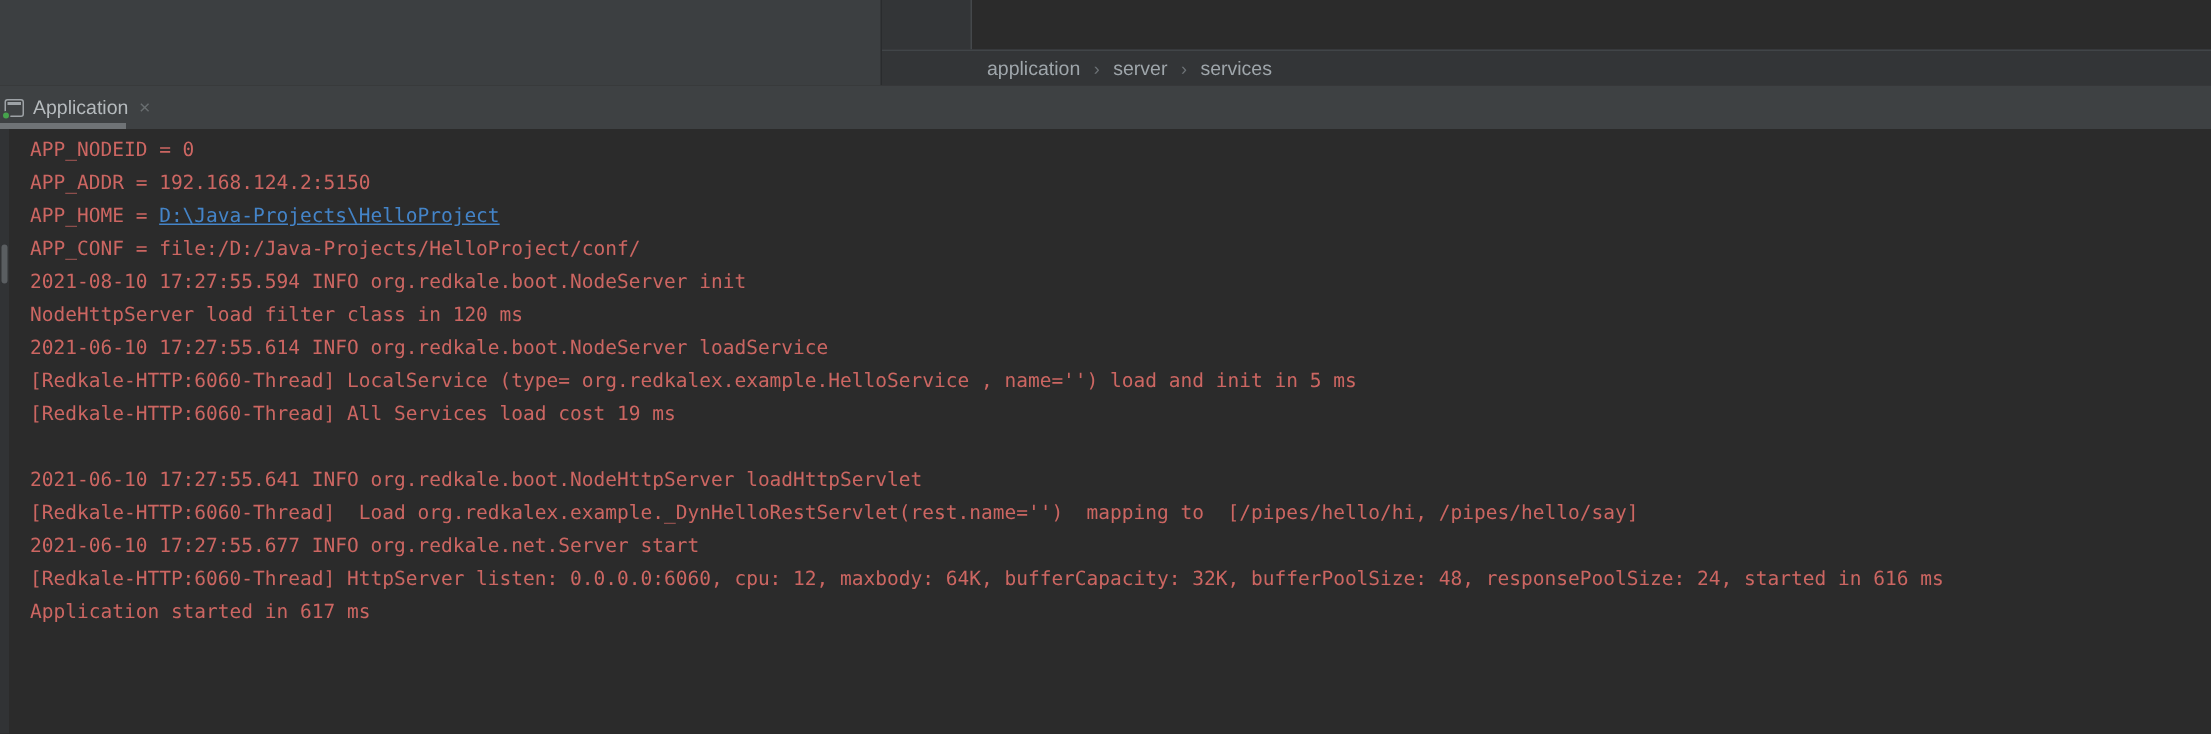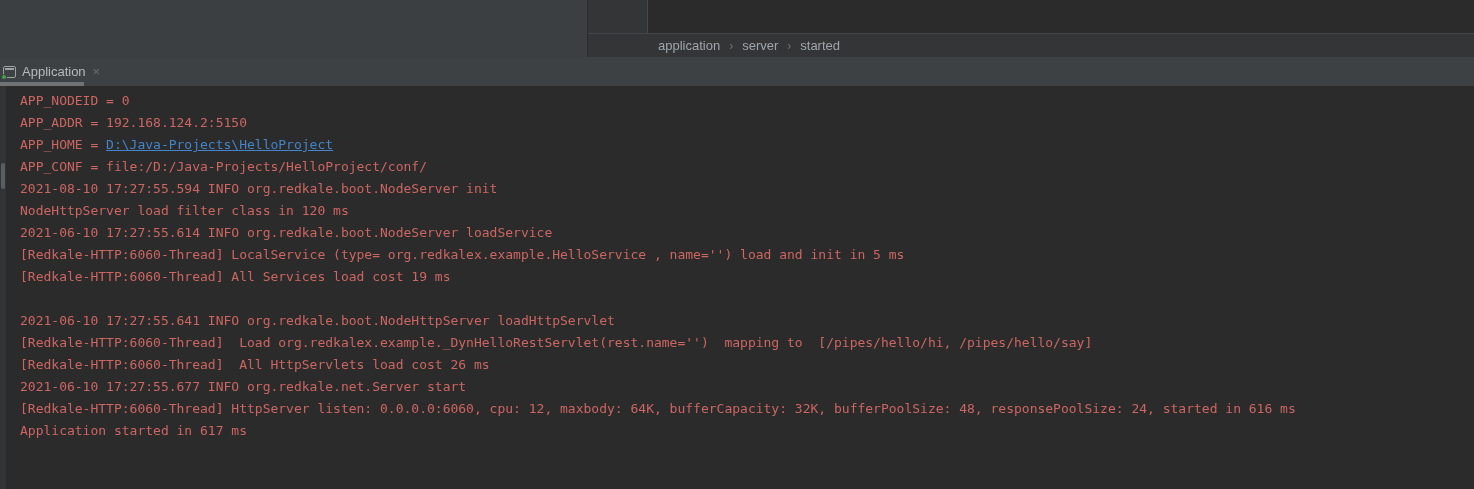--- a/index.html
+++ b/index.html
@@ -48,21 +48,21 @@
 </head>
 <body>
 
 <div class="top">
   <div class="top-left-panel"></div>
   <div class="top-right">
     <div class="editor-row">
       <div class="mid-cell"></div>
       <div class="editor-bg"></div>
     </div>
-    <div class="breadcrumb-bar" id="breadcrumbs"><span class="bc-item">application</span><span class="bc-sep">›</span><span class="bc-item">server</span><span class="bc-sep">›</span><span class="bc-item">started</span></div>
+    <div class="breadcrumb-bar" id="breadcrumbs"><span class="bc-item">application</span><span class="bc-sep">›</span><span class="bc-item">server</span><span class="bc-sep">›</span><span class="bc-item">services</span></div>
   </div>
 </div>
 
 <div class="tab-bar">
   <div class="tab">
     <span class="run-icon">
         <span class="dot"></span>
       </span>
     <span class="tab-label">Application</span>
     <span class="tab-close">×</span>
@@ -80,18 +80,17 @@
       <div class="line">APP_HOME = <a class="file-link">D:\Java-Projects\HelloProject</a></div>
       <div class="line">APP_CONF = file:/D:/Java-Projects/HelloProject/conf/</div>
       <div class="line">2021-08-10 17:27:55.594 INFO org.redkale.boot.NodeServer init</div>
       <div class="line">NodeHttpServer load filter class in 120 ms</div>
       <div class="line">2021-06-10 17:27:55.614 INFO org.redkale.boot.NodeServer loadService</div>
       <div class="line">[Redkale-HTTP:6060-Thread] LocalService (type= org.redkalex.example.HelloService , name='') load and init in 5 ms</div>
       <div class="line">[Redkale-HTTP:6060-Thread] All Services load cost 19 ms</div>
       <div class="line"></div>
       <div class="line">2021-06-10 17:27:55.641 INFO org.redkale.boot.NodeHttpServer loadHttpServlet</div>
       <div class="line">[Redkale-HTTP:6060-Thread]  Load org.redkalex.example._DynHelloRestServlet(rest.name='')  mapping to  [/pipes/hello/hi, /pipes/hello/say]</div>
-      <div class="line">[Redkale-HTTP:6060-Thread]  All HttpServlets load cost 26 ms</div>
       <div class="line">2021-06-10 17:27:55.677 INFO org.redkale.net.Server start</div>
       <div class="line">[Redkale-HTTP:6060-Thread] HttpServer listen: 0.0.0.0:6060, cpu: 12, maxbody: 64K, bufferCapacity: 32K, bufferPoolSize: 48, responsePoolSize: 24, started in 616 ms</div>
       <div class="line">Application started in 617 ms</div>
     </div>
 </div>
 
 </body></html>

